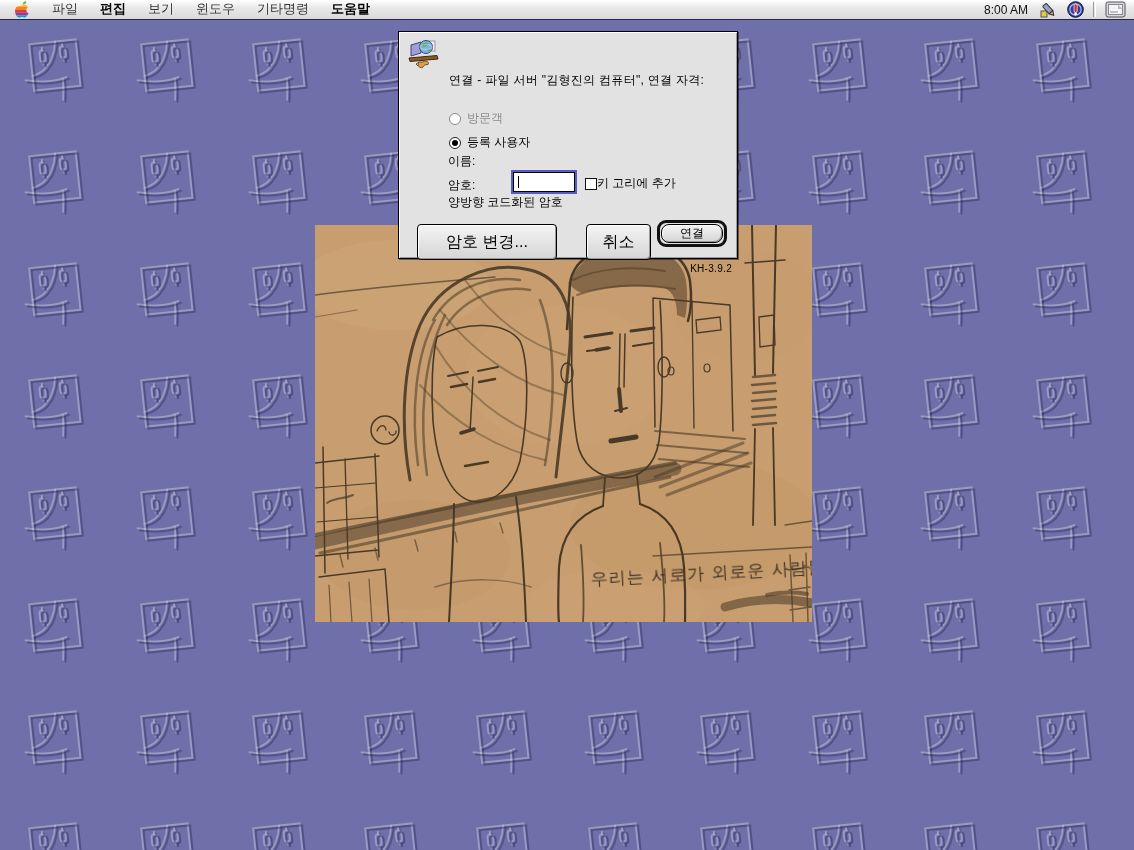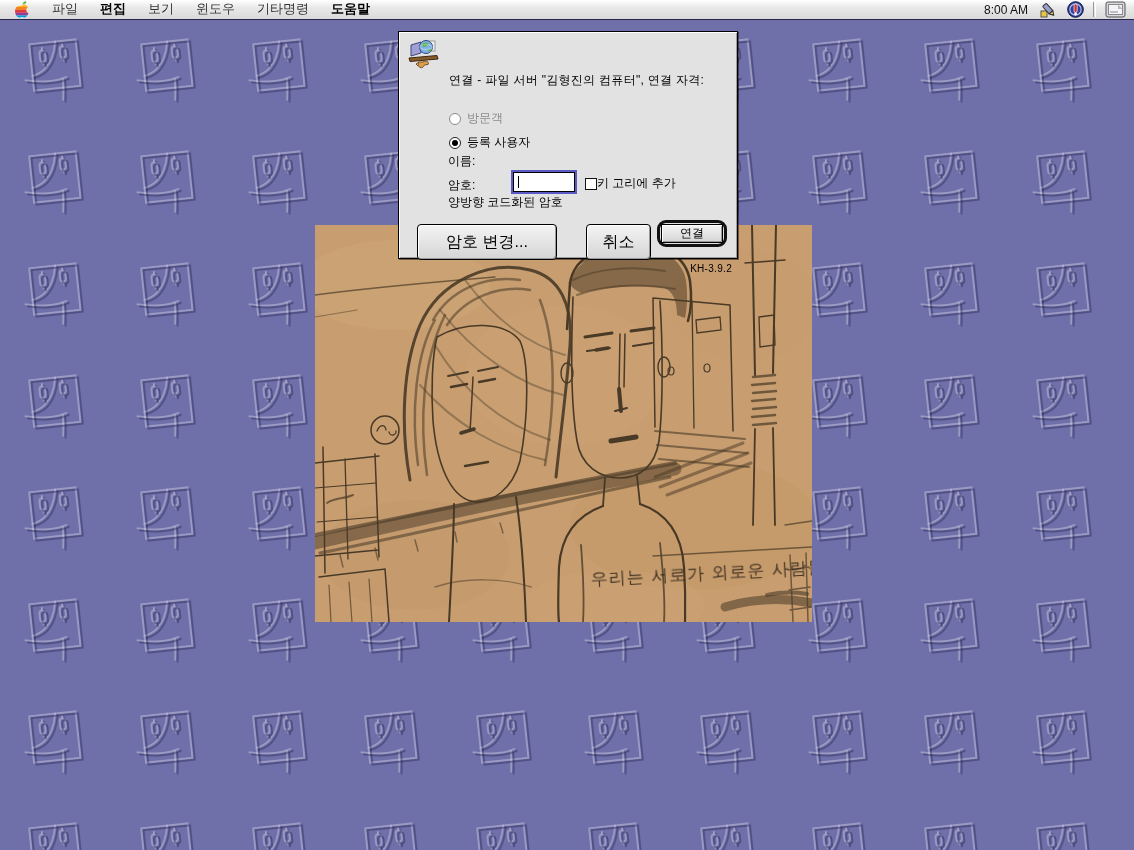--- a/index.html
+++ b/index.html
@@ -59,21 +59,21 @@
   .btn {
     position:absolute; height:36px; border:1px solid #000; border-radius:4px;
     background:linear-gradient(#f4f4f4,#d5d5d5);
     box-shadow: inset 1px 1px 0 #fff, inset -1px -1px 0 #999;
     font-size:16px; display:flex; align-items:center; justify-content:center;
     font-family:inherit; color:#000; cursor:default;
   }
   #change-password-btn { left:18px; top:192px; width:140px; }
   #cancel-btn { left:187px; top:192px; width:65px; }
   #default-ring { position:absolute; left:258px; top:188px; border:3px solid #111; border-radius:9px; padding:1px; background:#e2e2e2; }
-  #connect-btn { position:relative; width:62px; height:19px; border:1px solid #000; border-radius:0;
+  #connect-btn { position:relative; width:62px; height:19px; border:1px solid #000; border-radius:8px;
     background:linear-gradient(#f4f4f4,#d5d5d5); box-shadow: inset 1px 1px 0 #fff, inset -1px -1px 0 #999;
     font-size:12px; display:flex; align-items:center; justify-content:center; }
   #dialog-version { position:absolute; right:5px; top:215px; font-size:10px; letter-spacing:.3px;margin-top:16px; }
 
   
   #artwork { position:absolute; left:315px; top:225px; width:497px; height:397px; z-index:10; }
   #artwork svg text { font-family:"DejaVu Sans","Liberation Sans",sans-serif; }
 </style>
 </head>
 <body>

